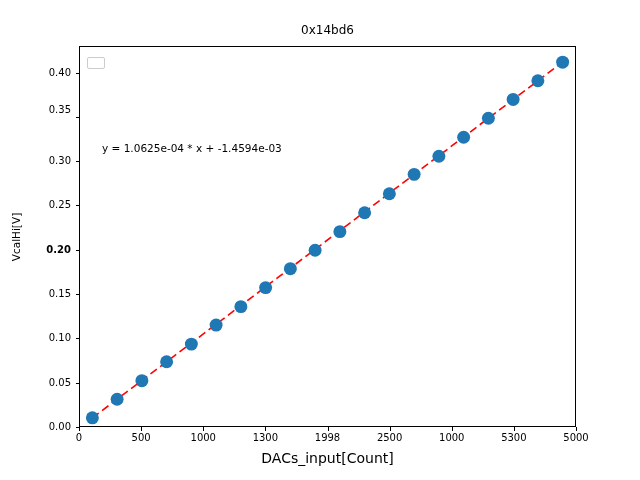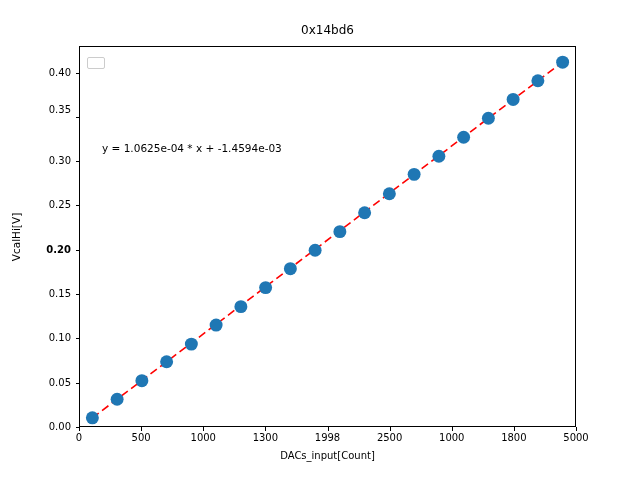--- a/index.html
+++ b/index.html
@@ -83,21 +83,21 @@
     text-align: right;
     line-height: 12px;
   }
   
   #xlabel {
     position: absolute;
     left: 79px;
     top: 450px;
     width: 497px;
     text-align: center;
-    font-size: 10px;
+    font-size: 14px;
     color: #000000;
   }
   #ylabel {
     position: absolute;
     left: 9px;
     top: 46px;
     height: 381px;
     width: 14px;
     display: flex;
     align-items: center;
@@ -207,21 +207,21 @@
       <div class="xticklabel" style="left: 203.25px;">1000</div>
       <div class="xtick" style="left: 265.375px;"></div>
       <div class="xticklabel" style="left: 265.375px;">1300</div>
       <div class="xtick" style="left: 327.5px;"></div>
       <div class="xticklabel" style="left: 327.5px;">1998</div>
       <div class="xtick" style="left: 389.625px;"></div>
       <div class="xticklabel" style="left: 389.625px;">2500</div>
       <div class="xtick" style="left: 451.75px;"></div>
       <div class="xticklabel" style="left: 451.75px;">1000</div>
       <div class="xtick" style="left: 513.875px;"></div>
-      <div class="xticklabel" style="left: 513.875px;">1800</div>
+      <div class="xticklabel" style="left: 513.875px;">5300</div>
       <div class="xtick" style="left: 576px;"></div>
       <div class="xticklabel" style="left: 576px;">5000</div>
     </div>
   <div id="ticks-y">
       <div class="ytick" style="top: 427px;"></div>
       <div class="yticklabel" style="top: 427px;">0.00</div>
       <div class="ytick" style="top: 382.698px;"></div>
       <div class="yticklabel" style="top: 382.698px;">0.05</div>
       <div class="ytick" style="top: 338.395px;"></div>
       <div class="yticklabel" style="top: 338.395px; padding-left: 23px;">0.10</div>

